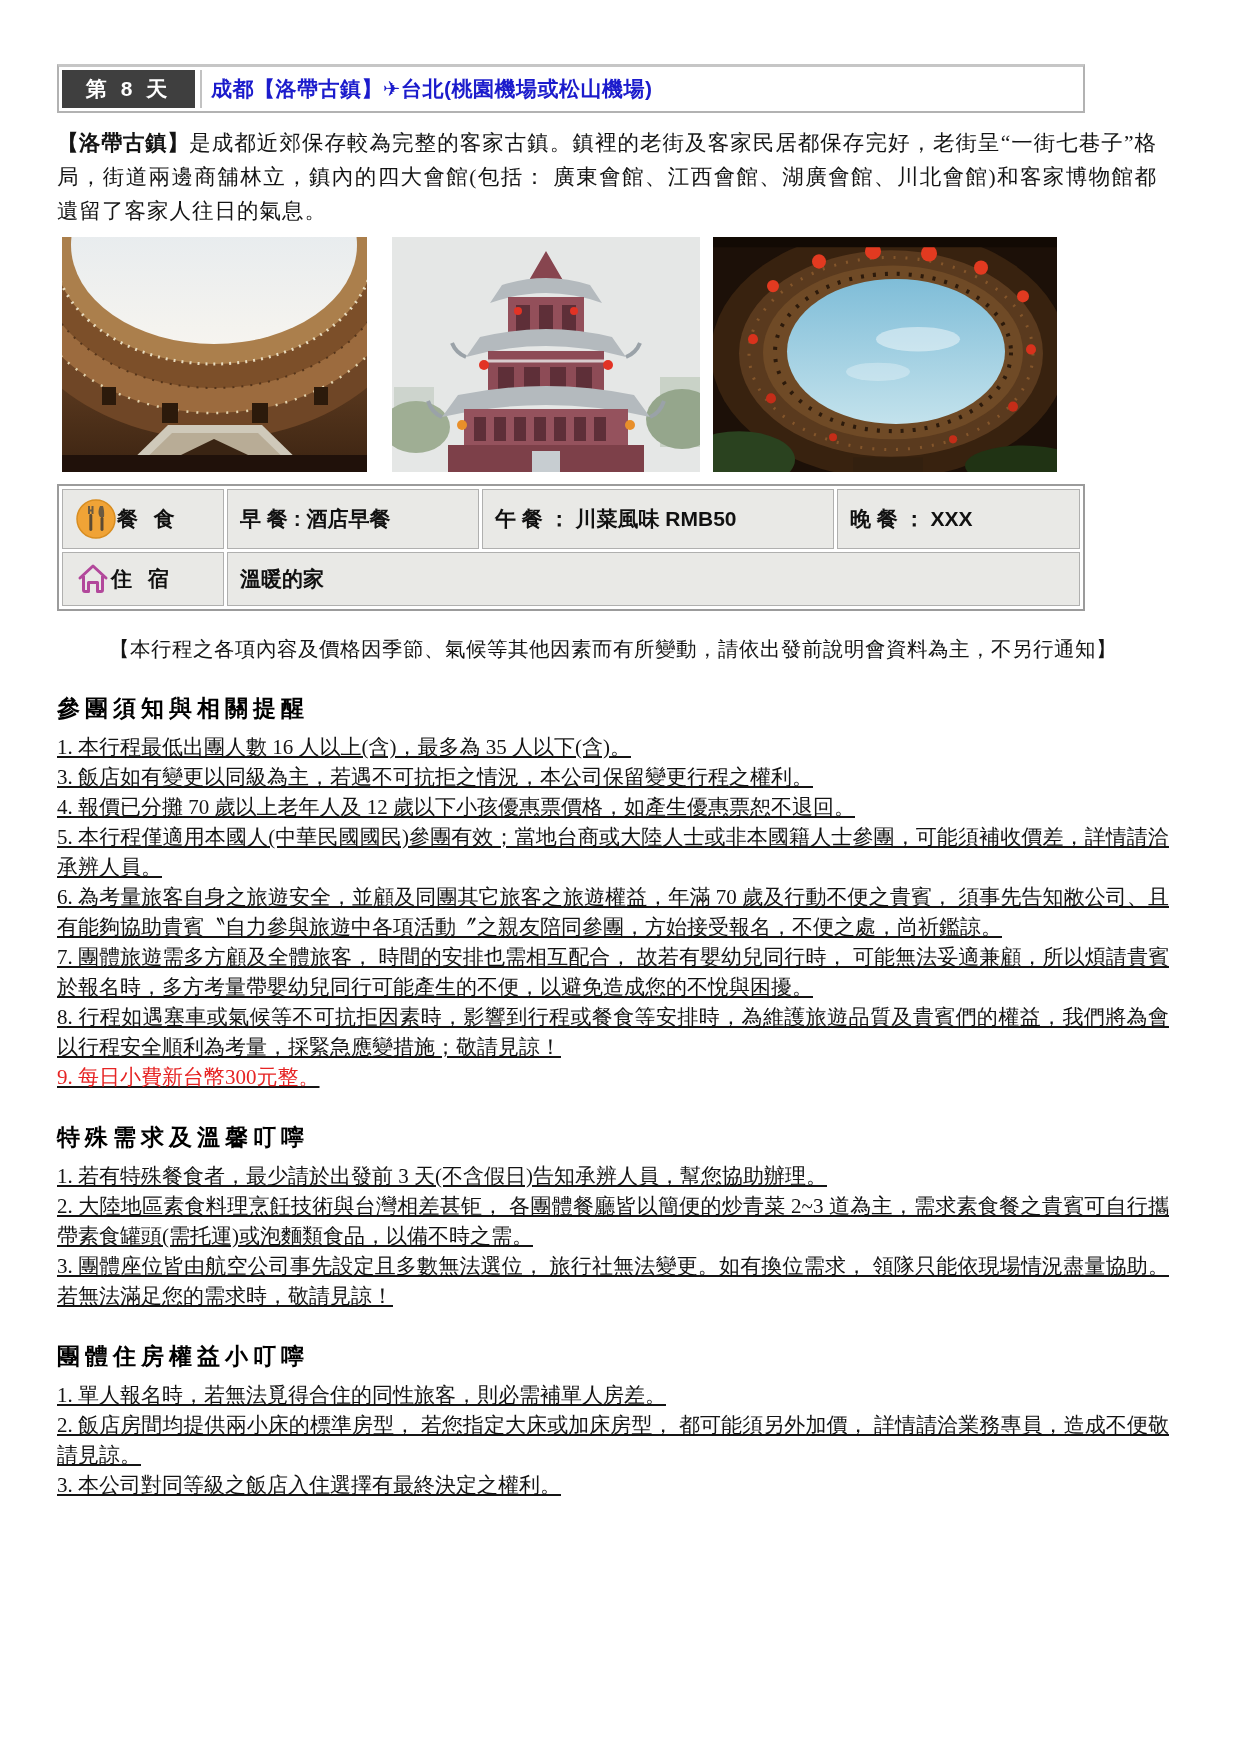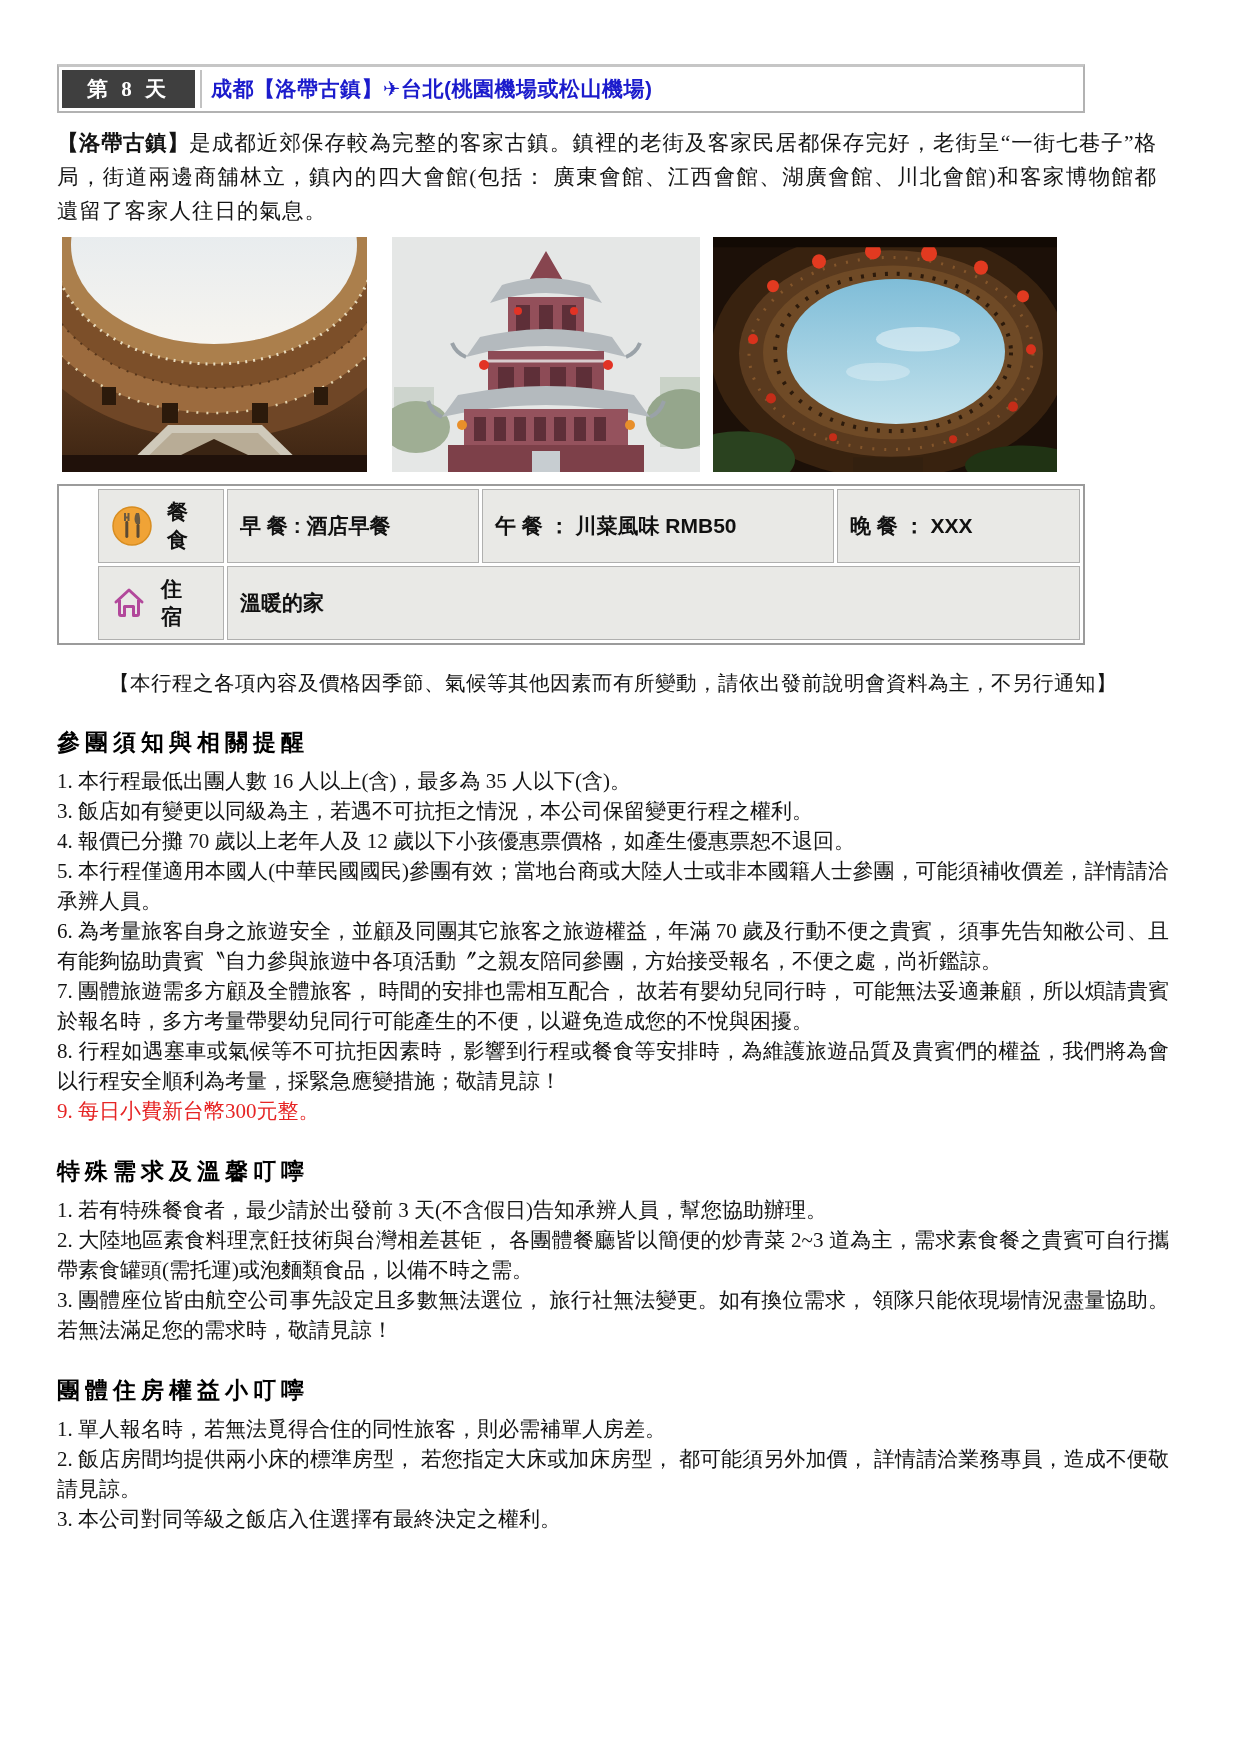--- a/index.html
+++ b/index.html
@@ -9,21 +9,21 @@
   }
   .page{padding:64px 0 0 57px;width:1118px;box-sizing:content-box;}
 
   
   .day-header{
     width:1028px;border:2px solid #b2b2b2;border-top:3px solid #c6c6c6;
     padding:3px;display:flex;align-items:stretch;box-sizing:border-box;background:#fff;
   }
   .day-badge{
     background:#3f3f3f;color:#fff;width:133px;flex:0 0 133px;
-    font-family:Liberation Serif, serif;font-weight:bold;font-size:21px;
+    font-family:Liberation Sans, sans-serif;font-weight:bold;font-size:21px;
     display:flex;align-items:center;justify-content:center;letter-spacing:4px;
   }
   .day-route{
     flex:1;margin-left:5px;border-left:2px solid #c2c2c2;padding:5px 9px;
     color:#1b1bcc;font-family:"Liberation Sans","DejaVu Sans",sans-serif;
     font-weight:bold;font-size:21px;display:flex;align-items:center;letter-spacing:.5px;
   }
 
   
   .intro{
@@ -42,32 +42,32 @@
 
   
   table.info-table{
     width:1028px;border:2px solid #9b9b9b;border-collapse:separate;border-spacing:3px;
     background:#ffffff;font-family:"Liberation Sans","DejaVu Sans",sans-serif;
   }
   table.info-table td{
     background:#e9e9e6;border:1px solid #b0b0af;padding:8px 12px;
     font-weight:bold;font-size:21px;color:#111;vertical-align:middle;
   }
-  td.icon-label{display:flex;align-items:center;gap:14px;letter-spacing:5px;border:1px solid #b0b0af;margin-left:36px;}
+  td.icon-label{display:flex;align-items:center;letter-spacing:5px;border:1px solid #b0b0af;}
   .cell-icon{flex:0 0 auto;display:inline-flex;}
 
   
   .notice{margin:24px 0 0 16px;font-size:20.5px;letter-spacing:.5px;width:1080px;text-align:center;}
 
   
   .section-heading{
     color:#000000;font-family:"Liberation Sans","DejaVu Sans",sans-serif;
     font-weight:bold;font-size:23px;letter-spacing:5px;margin:30px 0 8px 0;
   }
-  .section-list{width:1112px;font-size:21px;line-height:30px;text-align:justify;}
+  .section-list{width:1112px;font-size:21px;line-height:30px;text-align:justify;text-decoration:underline;}
   .list-item{margin:0;}
   .list-item.red{color:#e62424;}
 </style>
 </head>
 <body>
 
 <div class="page">
 
   <div class="day-header">
     <div class="day-badge">第 8 天</div>

